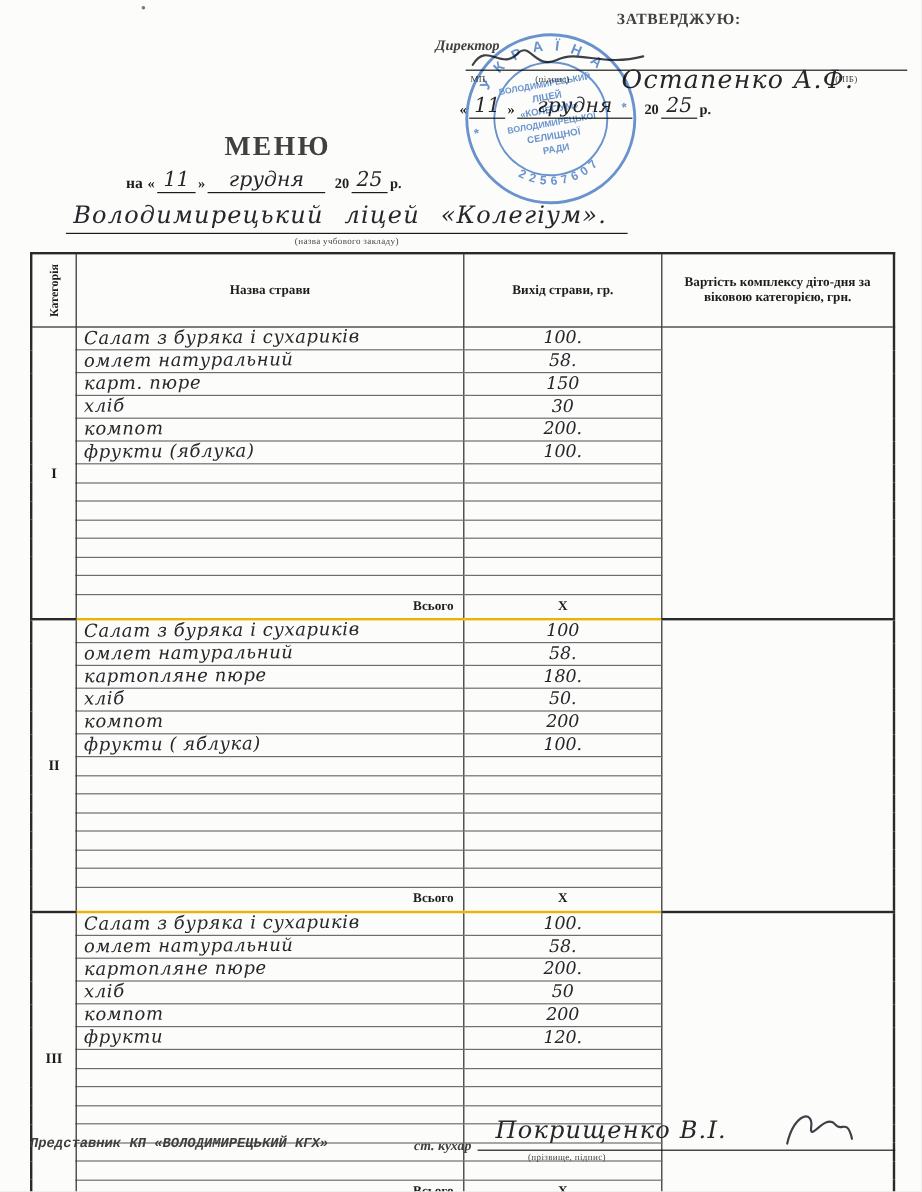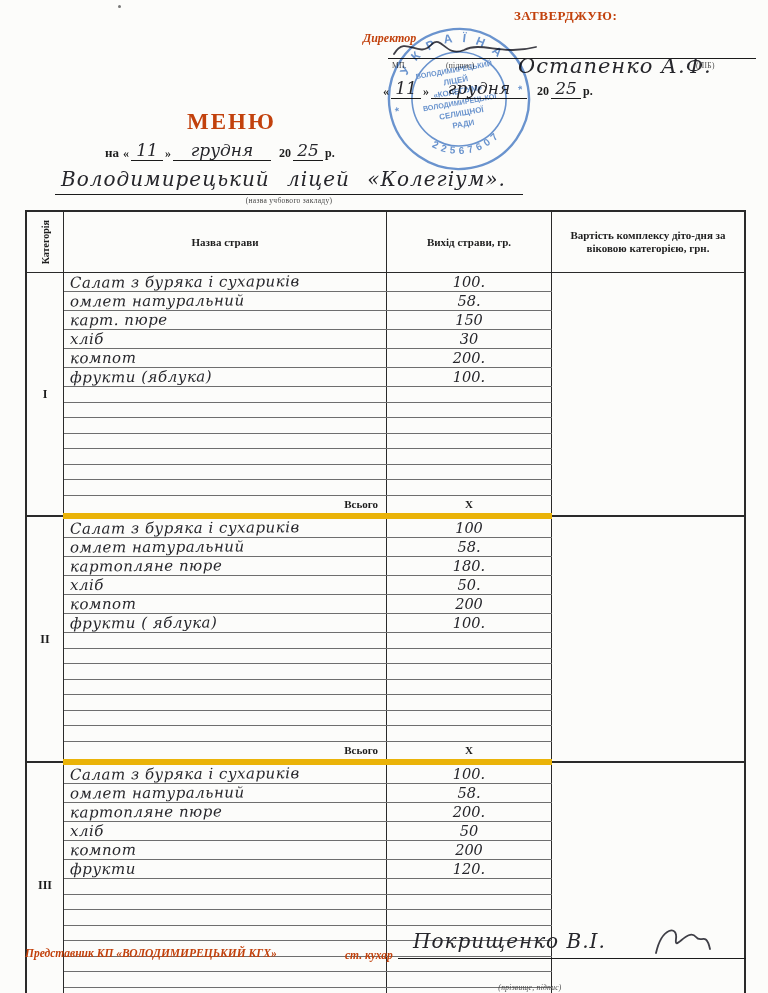--- a/index.html
+++ b/index.html
@@ -2,21 +2,21 @@
 <html style="--stamp: #4a7ec8; --ink: #26262b;"><head>
 <meta charset="utf-8">
 <style>
   html,body { margin:0; padding:0; background:#e8e8e8; }
   .page {
     position:relative; width:768px; height:993px; margin:0 auto;
     background:#fcfcfa; overflow:hidden;
     font-family:"Liberation Serif", serif; color:#1d1d1d;
   }
   .abs { position:absolute; }
-  .printed { font-family:"Liberation Serif", serif; color:#c2410c; }
+  .printed { font-family:"Liberation Serif", serif; color:#404040; }
   .bold { font-weight:bold; }
   .ital { font-style:italic; }
   .tiny { font-size:7.5px; color:#444; letter-spacing:.3px; }
   .hand {
     font-family:"DejaVu Serif", serif; font-style:italic;
     color:var(--ink); white-space:nowrap;
   }
   .artifact-dot { width:3px; height:3px; background:#777; border-radius:50%; }
 
   
@@ -45,21 +45,21 @@
   th.cost-h { width:188px; font-size:10.5px; }
   .vert-label { writing-mode:vertical-rl; transform:rotate(180deg); margin:0 auto; font-size:10px; }
   td { padding:0; }
   .item-row { height:15.5px; }
   .total-row { height:21px; }
   .dish-cell { border-right:1.5px solid #2a2a2a; border-bottom:1px solid #6e6e6e; overflow:visible; }
   .out-cell  { border-right:1.5px solid #2a2a2a; border-bottom:1px solid #6e6e6e; text-align:center; }
   .cat-cell  { border-right:1.5px solid #2a2a2a; border-bottom:2px solid #2a2a2a;
                text-align:center; vertical-align:middle; font-weight:bold; font-size:12px; }
   .cost-cell { border-bottom:2px solid #2a2a2a; }
-  .total-row td { border-bottom:6px solid #eab308; font-weight:bold; font-size:11px; }
+  .total-row td { border-bottom:2px solid #eab308; font-weight:bold; font-size:11px; }
   .total-row .dish-cell { text-align:right; padding-right:8px; }
   .dish-hand { display:inline-block; font-size:15px; line-height:12px; padding-left:6px;
                letter-spacing:.5px; transform:rotate(-.4deg); }
   .out-hand  { display:inline-block; font-size:14.5px; line-height:12px; }
 </style>
 </head>
 <body>
 
 <div class="page">
 
@@ -315,24 +315,24 @@
           <td class="dish-cell"></td>
           <td class="out-cell"></td>
         </tr>
         <tr class="total-row">
           <td class="dish-cell">Всього</td>
           <td class="out-cell">Х</td>
         </tr>
       </tbody>
   </table>
 
-  <div class="abs printed bold ital" style="left:25px; top:947px; font-size:11.5px;">Представник КП «ВОЛОДИМИРЕЦЬКИЙ КГХ»</div>
+  <div class="abs printed bold ital" style="left:25px; top:947px; font-size:11.5px;font-family:Liberation Mono, monospace;">Представник КП «ВОЛОДИМИРЕЦЬКИЙ КГХ»</div>
   <div class="abs printed bold ital" style="left:345px; top:949px; font-size:11.5px;">ст. кухар</div>
 
   <div class="abs fill-line" style="left:398px; top:925px; width:348px; height:33px;">
     <span class="abs hand" style="left:15px; top:4px; font-size:20px; letter-spacing:1px;">Покрищенко В.І.</span>
     <svg class="abs" style="left:250px; top:-6px;" width="70" height="42" viewBox="0 0 70 42">
       <path class="sig-path" d="M8,34 C14,8 30,6 28,20 C26,34 40,8 48,18 C53,25 58,12 62,30"></path>
     </svg>
   </div>
-  <div class="abs tiny" style="left:440px; top:983px; width:180px; text-align:center;font-style:italic;">(прізвище, підпис)</div>
+  <div class="abs tiny" style="left:440px; top:960px; width:180px; text-align:left;">(прізвище, підпис)</div>
 
 </div>
 
 </body></html>

